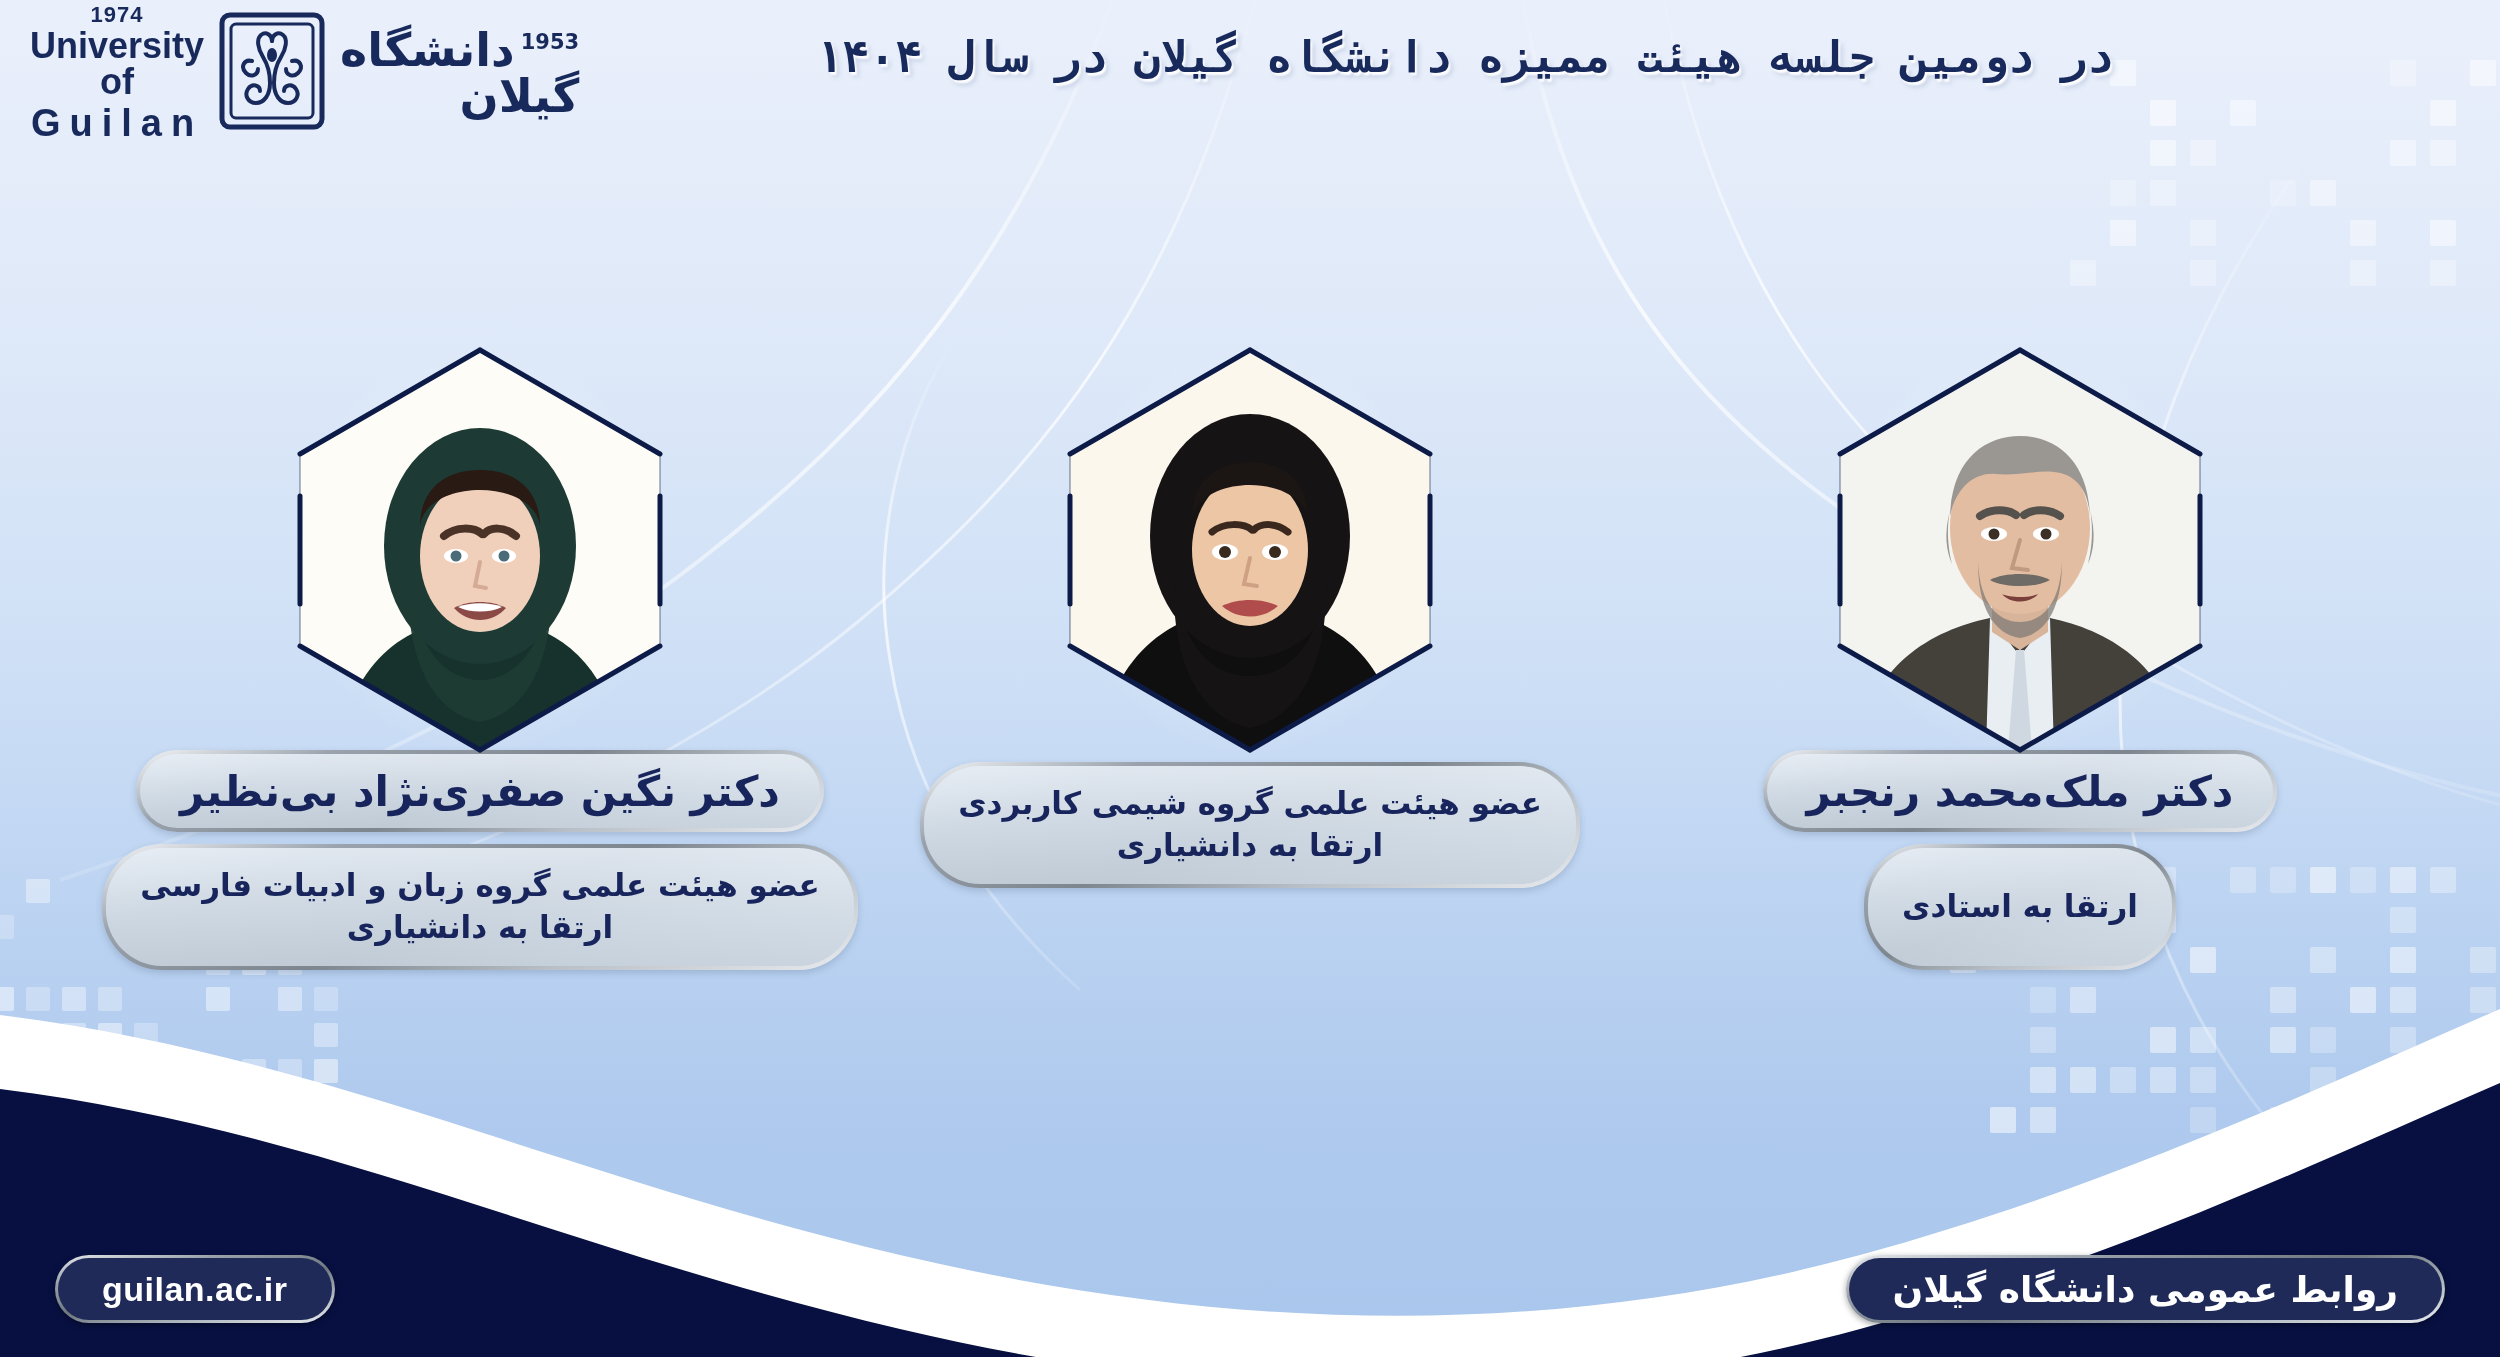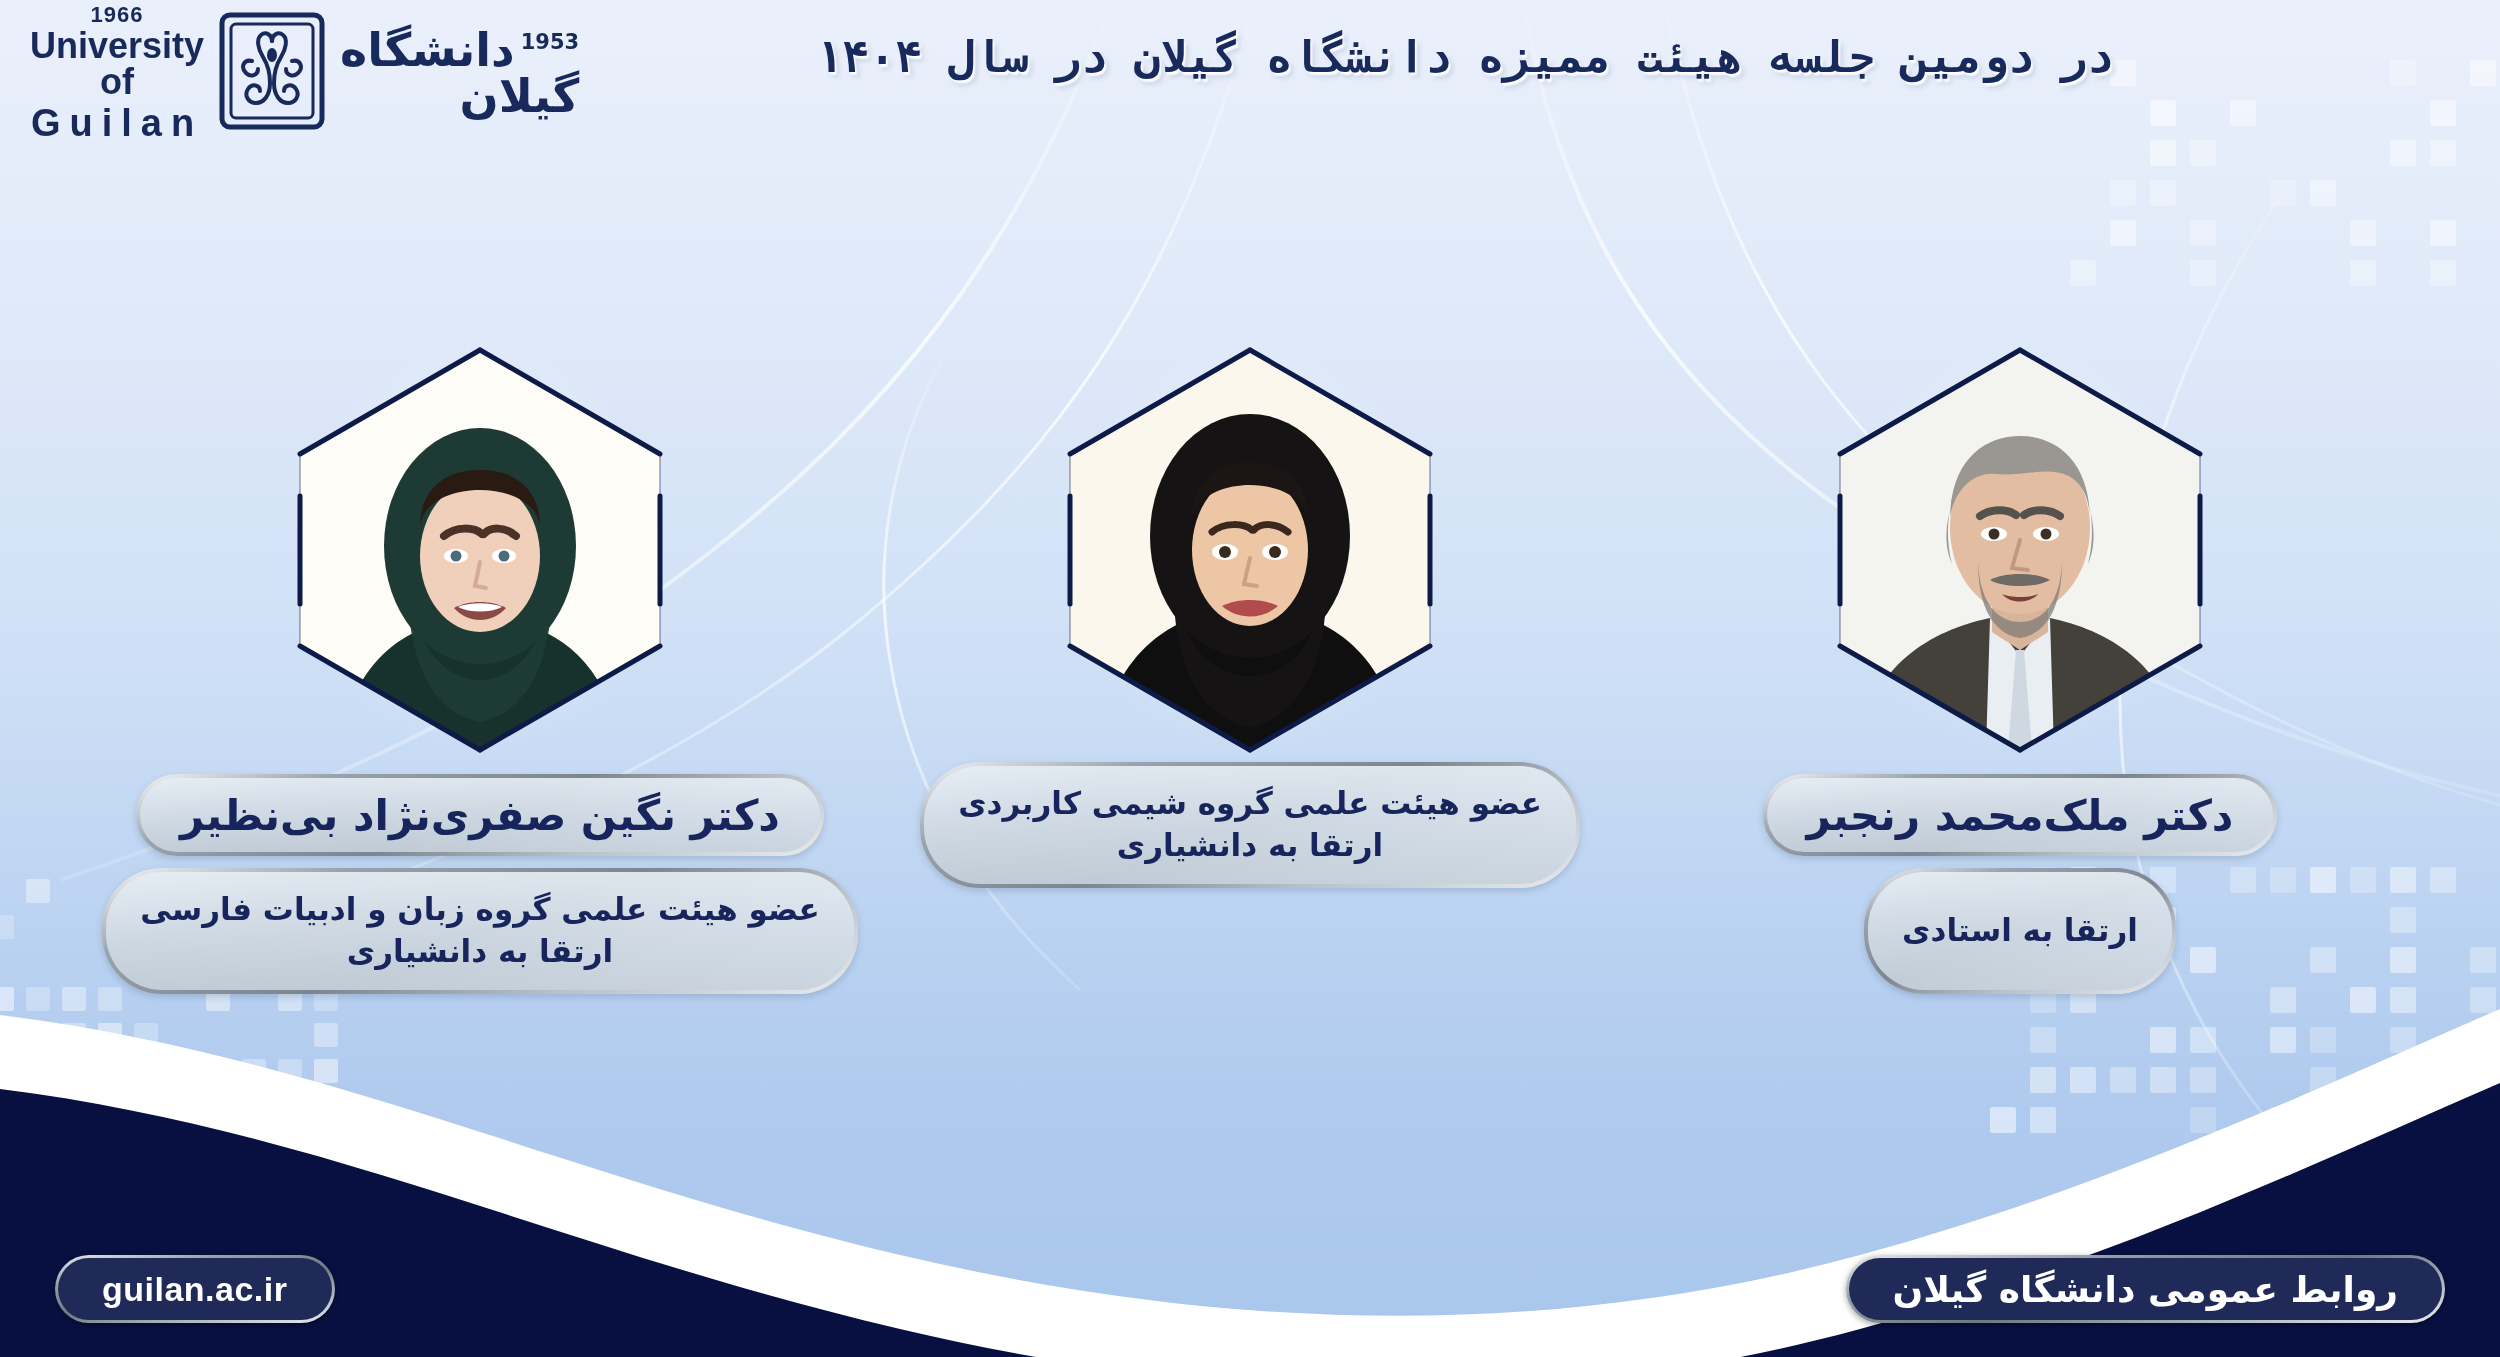--- a/index.html
+++ b/index.html
@@ -80,21 +80,21 @@
     padding:4px;border-radius:60px;
     background:linear-gradient(160deg,#f4f6f8 0%, #9aa3ad 22%, #7d858e 50%, #b9c0c7 72%, #e9ecef 100%);
     box-shadow:0 3px 7px rgba(60,80,110,.22);
   }
   .pill-inner{
     border-radius:56px;
     background:linear-gradient(180deg,rgba(230,237,245,.92) 0%, rgba(212,222,232,.9) 55%, rgba(199,210,221,.9) 100%);
     display:flex;align-items:center;justify-content:center;text-align:center;
     color:#17255c;font-weight:bold;font-family:"DejaVu Sans",sans-serif;
   }
-  .name-pill{margin-top:24px;}
+  .name-pill{}
   .name-pill .pill-inner{height:74px;padding:0 40px;font-size:42px;white-space:nowrap;}
   .desc-pill{margin-top:12px;}
   .desc-pill .pill-inner{
     min-height:118px;padding:10px 34px;font-size:31px;line-height:1.35;
     flex-direction:column;
   }
   .desc-pill .pill-inner span{display:block;white-space:nowrap;}
 
   
   .wave{position:absolute;left:0;right:0;bottom:0;height:420px;}
@@ -250,21 +250,21 @@
       <span style="left: 280px; top: 160px; width: 26px; height: 26px; opacity: 0.42;"></span>
       <span style="left: 360px; top: 160px; width: 26px; height: 26px; opacity: 0.47;"></span>
       <span style="left: 0px; top: 200px; width: 26px; height: 26px; opacity: 0.34;"></span>
       <span style="left: 120px; top: 200px; width: 26px; height: 26px; opacity: 0.29;"></span>
       <span style="left: 280px; top: 200px; width: 26px; height: 26px; opacity: 0.33;"></span>
       <span style="left: 360px; top: 200px; width: 26px; height: 26px; opacity: 0.32;"></span>
     </div>
 
   <div class="logo-wrap">
     <div class="logo-en">
-      <div class="year">1966</div>
+      <div class="year">1974</div>
       <div class="uni">University of</div>
       <div class="guilan">Guilan</div>
     </div>
     <div class="logo-mark">
       <svg width="108" height="120" viewBox="0 0 108 120">
         <rect x="4" y="4" width="100" height="112" rx="8" fill="none" stroke="#18295c" stroke-width="5"></rect>
         <rect x="13" y="13" width="82" height="94" rx="5" fill="none" stroke="#18295c" stroke-width="3"></rect>
         <path d="M54 30 C54 24 48 20 43 24 C38 28 40 38 45 46 C50 54 52 62 52 72
                  C52 84 46 92 38 92 C30 92 26 84 30 78 C34 72 42 74 42 80" fill="none" stroke="#18295c" stroke-width="4" stroke-linecap="round"></path>
         <path d="M54 30 C54 24 60 20 65 24 C70 28 68 38 63 46 C58 54 56 62 56 72

